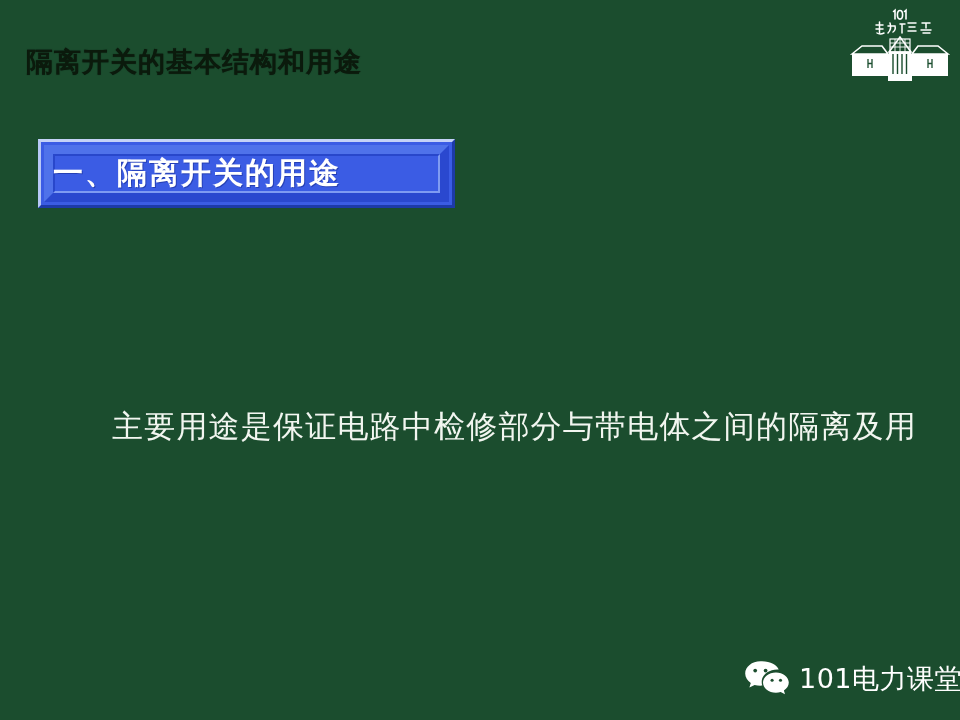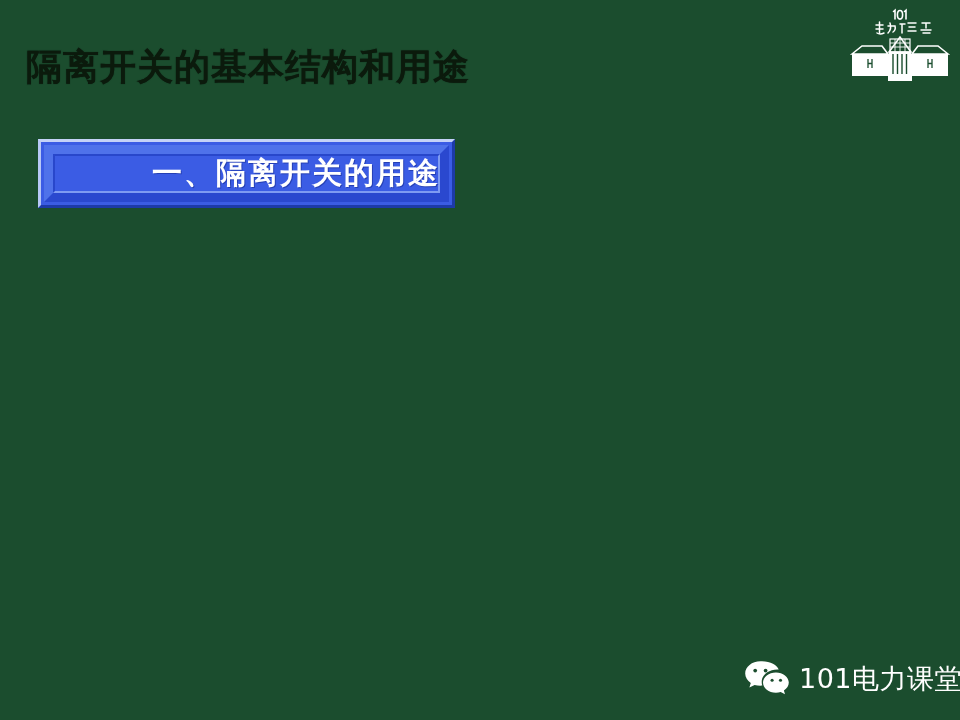--- a/index.html
+++ b/index.html
@@ -18,21 +18,21 @@
     -webkit-font-smoothing: antialiased;
   }
 
   
   #slide-title {
     position: absolute;
     left: 26px;
     top: 47px;
     font-family: "DejaVu Serif", "Liberation Serif", serif;
     font-weight: 700;
-    font-size: 36px;
+    font-size: 27px;
     letter-spacing: 1px;
     line-height: 1.1;
     color: #0b1a0c;
     white-space: nowrap;
     text-shadow: 0 0 1px rgba(0,0,0,0.65);
   }
 
   
   #heading-box {
     position: absolute;
@@ -52,21 +52,21 @@
     box-sizing: border-box;
     width: 100%;
     height: 100%;
     background: #3b5ce4;
     border-top: 9px solid #4f72ea;
     border-left: 9px solid #4f72ea;
     border-right: 9px solid #2a48cf;
     border-bottom: 9px solid #2a48cf;
     display: flex;
     align-items: center;
-    justify-content: flex-end;
+    justify-content: flex-start;
     position: relative;
   }
   #heading-box-inner::before {
     
     content: "";
     position: absolute;
     left: 0; top: 0; right: 0; bottom: 0;
     border-top: 2px solid #2847cb;
     border-left: 2px solid #2847cb;
     border-right: 2px solid #7f9bf2;
@@ -141,20 +141,21 @@
 
   <div id="slide-title">隔离开关的基本结构和用途</div>
 
   <div id="heading-box">
     <div id="heading-box-inner">
       <span id="heading-text">一、隔离开关的用途</span>
     </div>
   </div>
 
   <div id="body-block">
+    <div class="body-line indent">主要用途是保证电路中检修部分与带电体之间的隔离及用</div>
   </div>
 
   <div id="logo">
     <svg viewBox="0 0 108 80" xmlns="http://www.w3.org/2000/svg" aria-hidden="true">
 
       <g fill="none" stroke="#ffffff" stroke-width="1.6" stroke-linecap="round">
         <path d="M47.5 5.5 L49 4.2 L49 13"></path>
         <ellipse cx="54" cy="8.8" rx="2.6" ry="4.3"></ellipse>
         <path d="M58.5 5.5 L60 4.2 L60 13"></path>
       </g>

